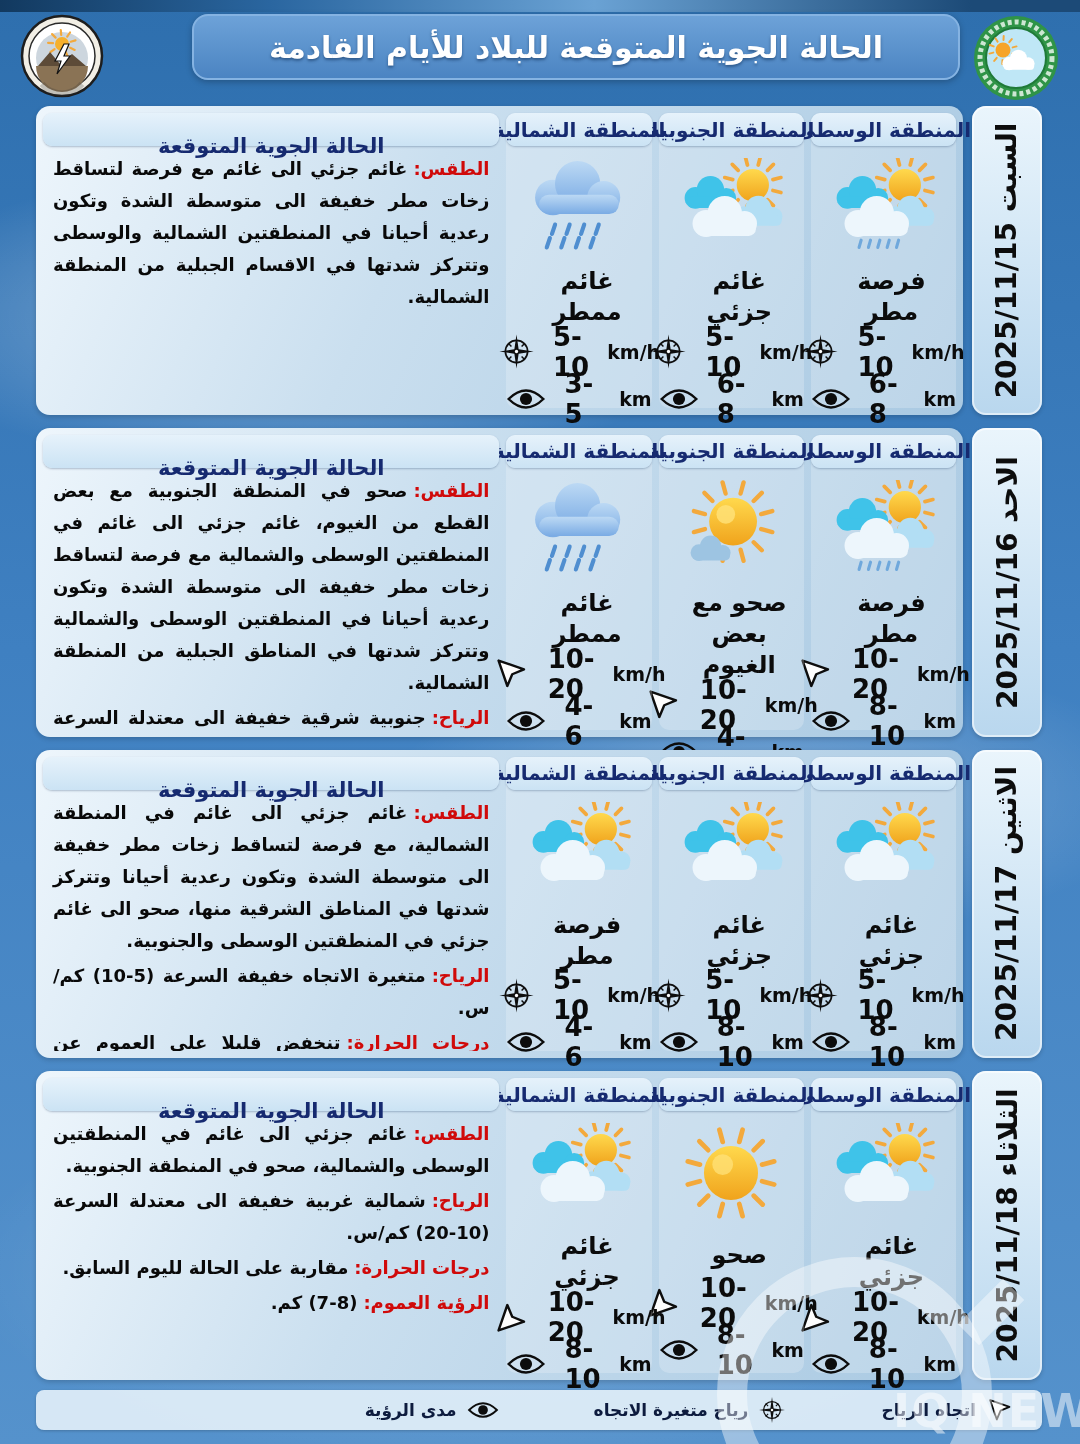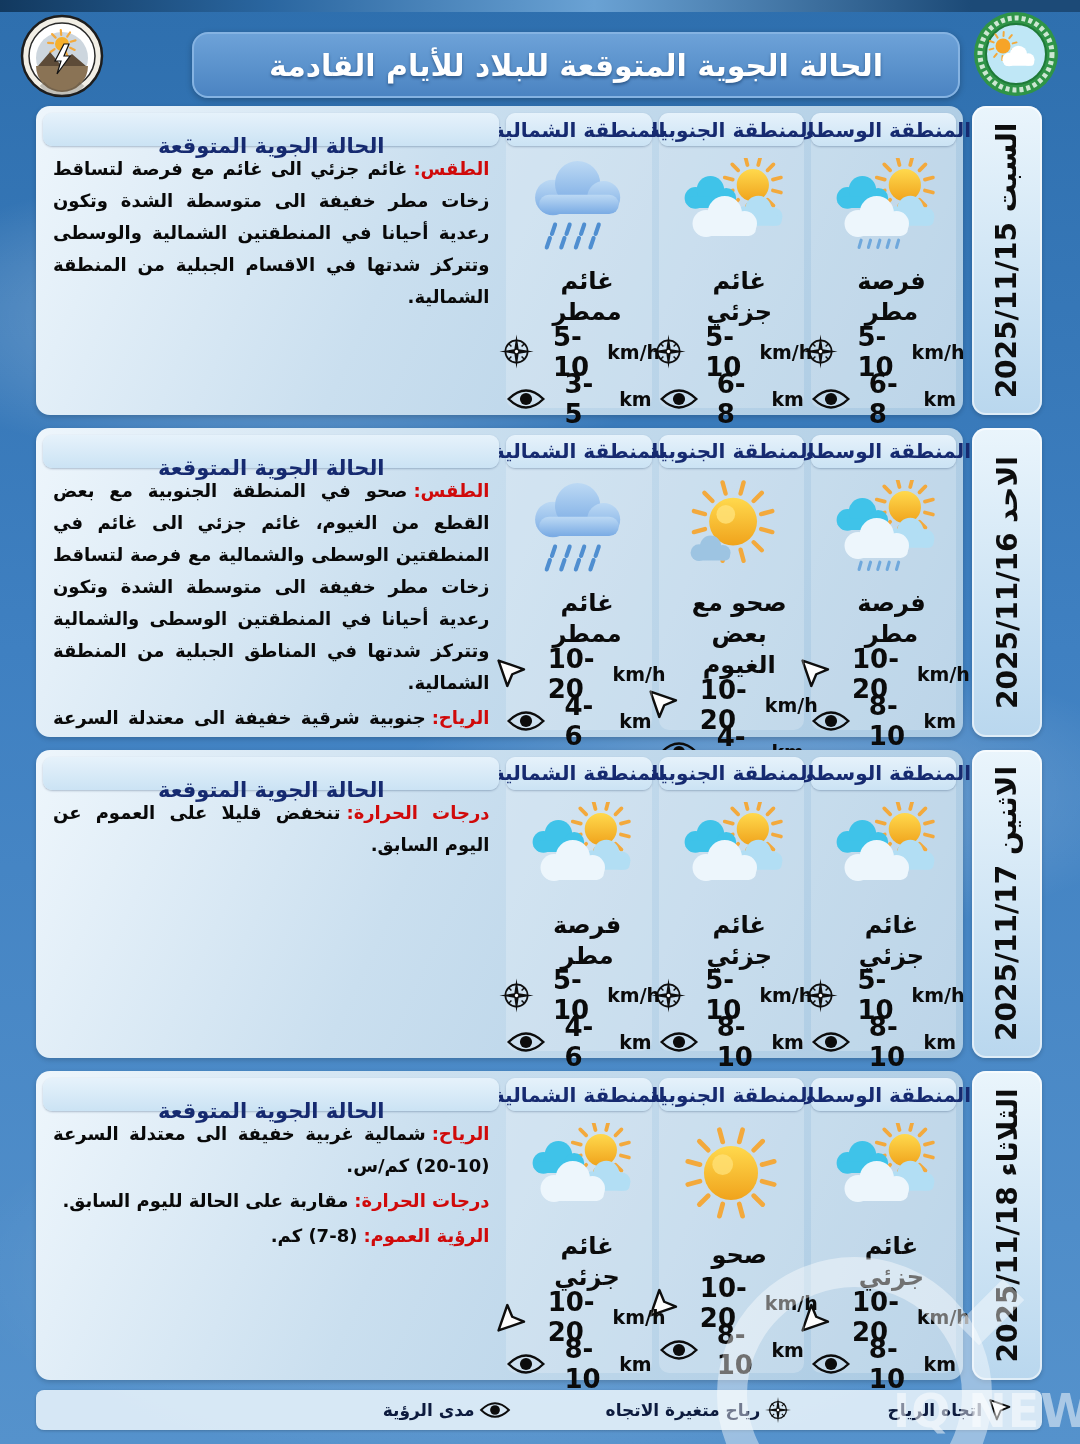--- a/index.html
+++ b/index.html
@@ -9,21 +9,21 @@
     background:
       radial-gradient(ellipse 620px 220px at 28% 22%, rgba(255,255,255,.38), transparent 70%),
       radial-gradient(ellipse 540px 200px at 72% 55%, rgba(255,255,255,.28), transparent 72%),
       radial-gradient(ellipse 700px 260px at 45% 88%, rgba(255,255,255,.22), transparent 75%),
       linear-gradient(180deg,#2e6fae 0%,#3f80c1 45%,#5592cc 100%);
   }
   .topbar{position:absolute;top:0;left:0;right:0;height:12px;
     background:linear-gradient(90deg,#12395f,#2a66a0 25%,#6aa2d4 55%,#1c4a77 90%);}
   
   .hdr{position:absolute;top:14px;left:0;right:0;height:84px;display:flex;direction:ltr;
-    align-items:flex-end;padding:0 20px;}
+    align-items:flex-start;padding:0 20px;}
   .logo-l{width:84px;height:84px;flex:none;}
   .logo-r{width:88px;height:88px;flex:none;}
   .logo-l svg,.logo-r svg{width:100%;height:100%;display:block;}
   .titlebar{flex:1;height:62px;margin:0 12px 0 88px;
     background:linear-gradient(180deg,#6da2d8,#4b84c2);
     border:2px solid #85b3e2;border-radius:16px;
     display:flex;align-items:center;justify-content:center;
     box-shadow:0 2px 6px rgba(0,0,0,.25);}
   .title{margin:0;font-size:30px;font-weight:bold;color:#ffffff;
     text-shadow:0 2px 3px rgba(10,40,80,.5);}
@@ -67,21 +67,21 @@
   .desc-header span{font-size:21px;font-weight:bold;color:#162a70;margin-top:33px;}
   .desc-body{flex:1;padding:7px 10px 4px;overflow:hidden;}
   .ditem{margin:0 0 3px;font-size:18px;line-height:1.78;text-align:justify;
     color:#090909;font-weight:bold;}
   .dlbl{color:#d00a0a;margin-left:6px;}
   
   .legend{position:absolute;left:36px;right:38px;bottom:14px;height:40px;
     background:rgba(226,239,249,.92);border-radius:8px;
     display:flex;direction:rtl;align-items:center;padding:0 28px;gap:95px;
     box-shadow:0 1px 3px rgba(0,0,0,.2);}
-  .litem{display:flex;align-items:center;gap:4px;}
+  .litem{display:flex;align-items:center;gap:10px;}
   .licon svg{width:28px;height:28px;display:block;}
   .litem:last-child .licon svg{width:32px;height:22px;}
   .llbl{font-size:17px;font-weight:bold;color:#0d1b3e;white-space:nowrap;}
   
   .wm{position:absolute;inset:0;pointer-events:none;}
   .wm-circle{position:absolute;right:88px;bottom:-88px;width:215px;height:215px;
     border:30px solid rgba(255,255,255,.42);border-radius:50%;}
   .wm-tail{position:absolute;right:74px;bottom:100px;width:30px;height:64px;
     background:rgba(255,255,255,.42);transform:rotate(45deg);}
   .wm-text{position:absolute;right:-12px;bottom:6px;font-size:46px;font-weight:bold;
@@ -848,20 +848,22 @@
               </span>
               <span class="num">4-6</span>
               <span class="unit">km</span>
             </div>
           </div>
           <div class="desc">
             <div class="desc-header">
               <span>الحالة الجوية المتوقعة</span>
             </div>
             <div class="desc-body">
+              <p class="ditem"><span class="dlbl">الطقس:</span><span class="dtxt">غائم جزئي الى غائم في المنطقة الشمالية، مع فرصة لتساقط زخات مطر خفيفة الى متوسطة الشدة وتكون رعدية أحيانا وتتركز شدتها في المناطق الشرقية منها، صحو الى غائم جزئي في المنطقتين الوسطى والجنوبية.</span></p>
+              <p class="ditem"><span class="dlbl">الرياح:</span><span class="dtxt">متغيرة الاتجاه خفيفة السرعة (5-10) كم/س.</span></p>
               <p class="ditem"><span class="dlbl">درجات الحرارة:</span><span class="dtxt">تنخفض قليلا على العموم عن اليوم السابق.</span></p>
             </div>
           </div>
         </div>
       </section>
       <section class="day-row">
         <div class="date-strip">
           <span class="date-label">الثلاثاء 2025/11/18</span>
         </div>
         <div class="row-panel">
@@ -1068,20 +1070,21 @@
               </span>
               <span class="num">8-10</span>
               <span class="unit">km</span>
             </div>
           </div>
           <div class="desc">
             <div class="desc-header">
               <span>الحالة الجوية المتوقعة</span>
             </div>
             <div class="desc-body">
+              <p class="ditem"><span class="dlbl">الطقس:</span><span class="dtxt">غائم جزئي الى غائم في المنطقتين الوسطى والشمالية، صحو في المنطقة الجنوبية.</span></p>
               <p class="ditem"><span class="dlbl">الرياح:</span><span class="dtxt">شمالية غربية خفيفة الى معتدلة السرعة (10-20) كم/س.</span></p>
               <p class="ditem"><span class="dlbl">درجات الحرارة:</span><span class="dtxt">مقاربة على الحالة لليوم السابق.</span></p>
               <p class="ditem"><span class="dlbl">الرؤية العموم:</span><span class="dtxt">(8-7) كم.</span></p>
             </div>
           </div>
         </div>
       </section>
     </main>
 
   <footer class="legend">

